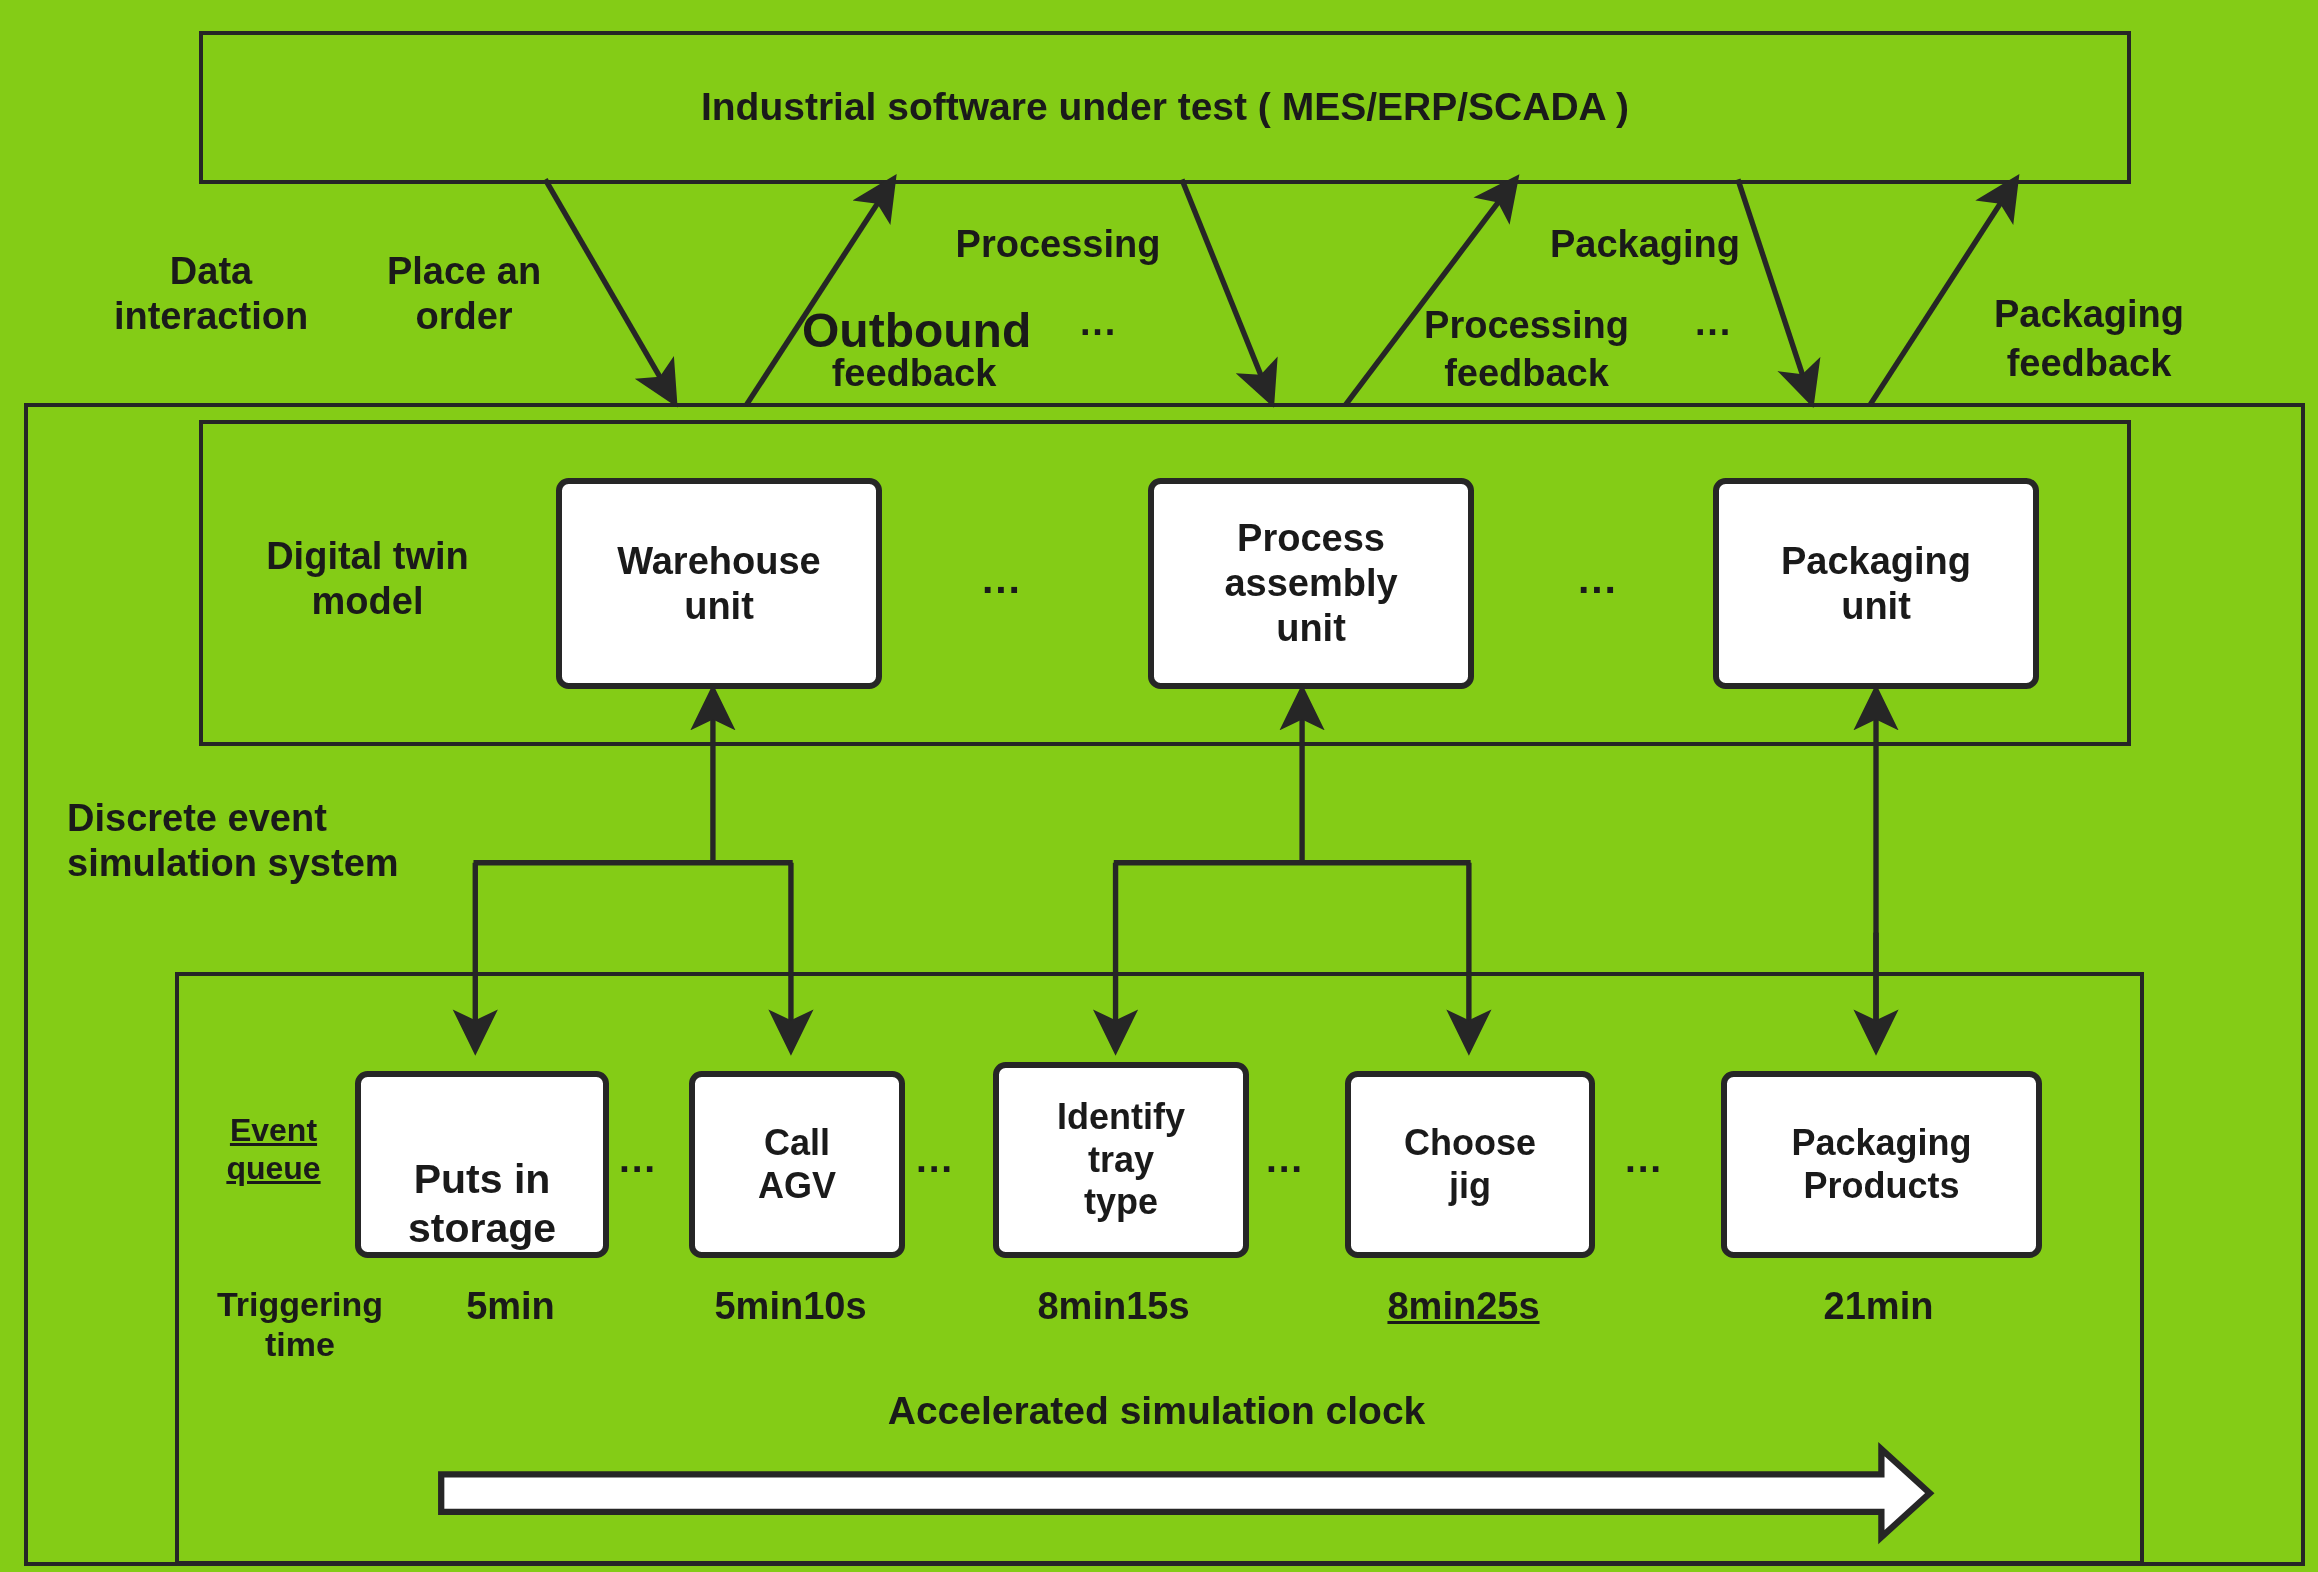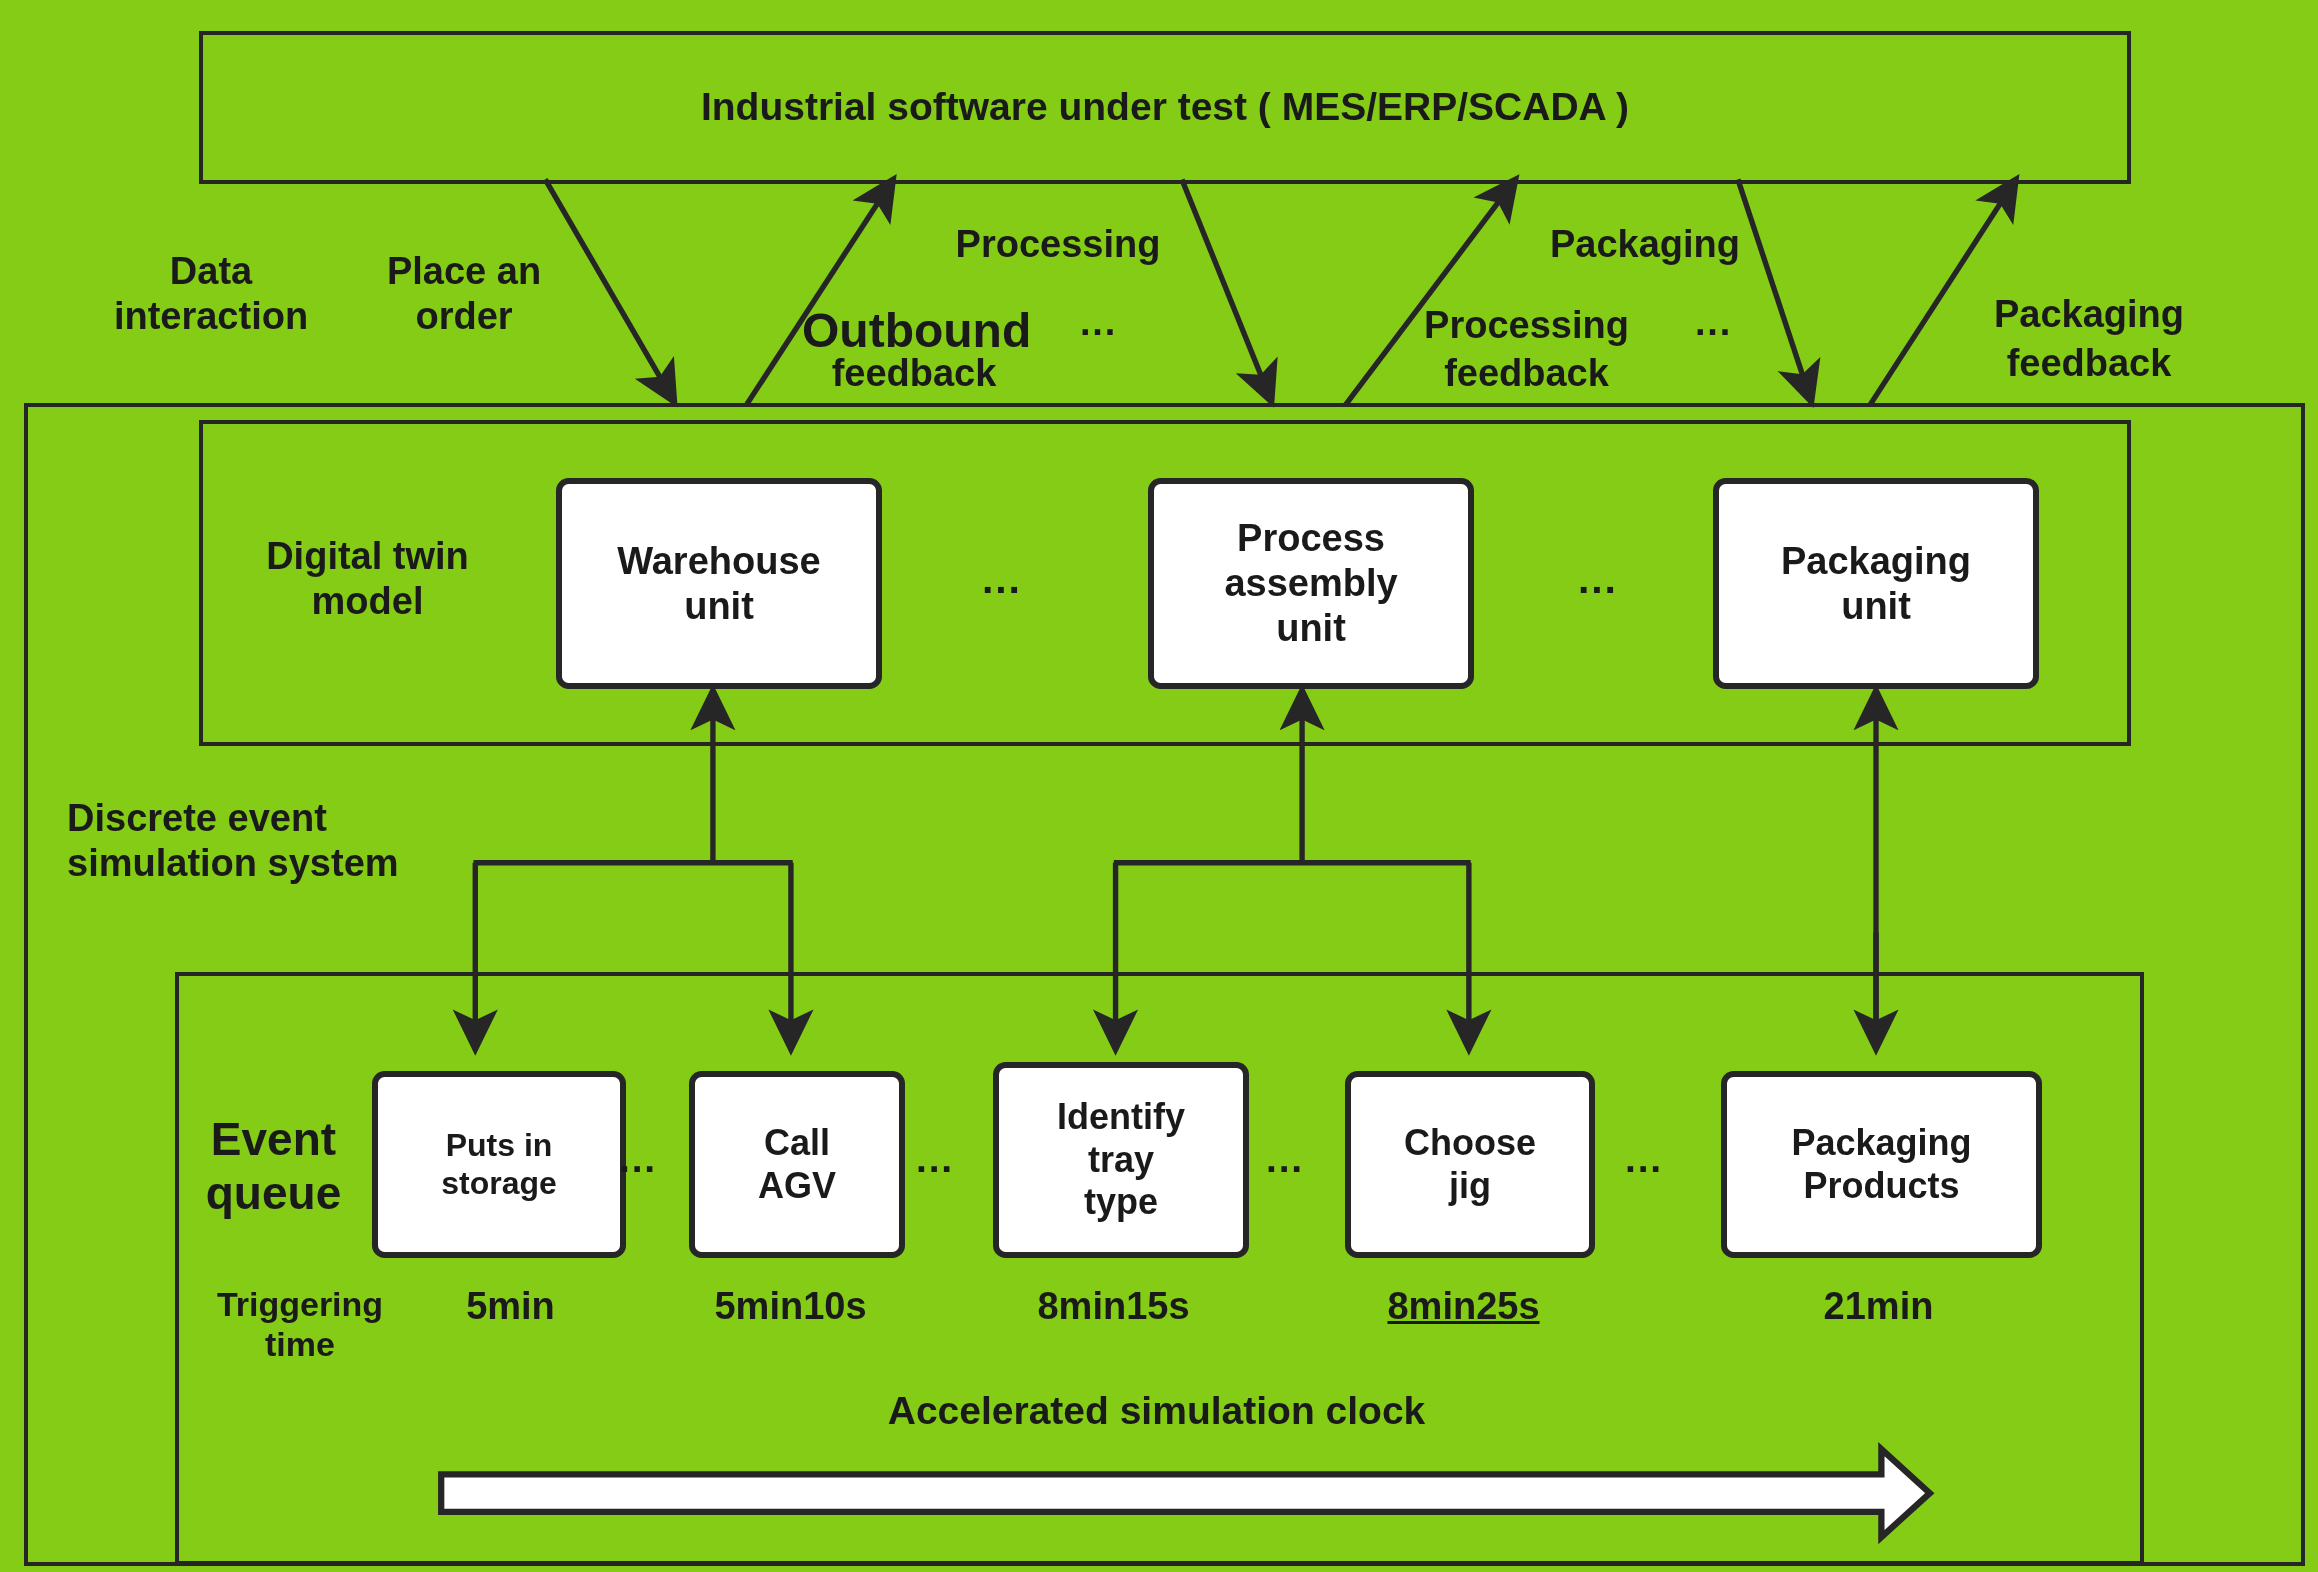--- a/index.html
+++ b/index.html
@@ -104,24 +104,24 @@
   <div class="abs dots" style="left:1578px;top:556px;font-size:41px;">...</div>
 
   <div class="abs unitbox ctr" style="left:1713px;top:478px;width:314px;height:199px;font-size:38px;">
     <span class="lbl">Packaging
 unit</span>
   </div>
 
   <div class="abs lbl" style="left:67px;top:796px;width:412px;font-size:38px;text-align:left;">Discrete event
 simulation system</div>
 
-  <div class="abs lbl" style="left:184px;top:1112px;width:179px;font-size:46px;">Event
+  <div class="abs lbl" style="left:184px;top:1112px;width:179px;font-size:32px;text-decoration:underline;">Event
 queue</div>
 
-  <div class="abs evbox ctr" style="left:372px;top:1071px;width:242px;height:175px;font-size:32px;">
+  <div class="abs evbox ctr" style="left:355px;top:1071px;width:242px;height:175px;font-size:41px;align-items:flex-end;">
     <span class="lbl">Puts in
 storage</span>
   </div>
   <div class="abs dots" style="left:619px;top:1137px;font-size:39px;">...</div>
 
   <div class="abs evbox ctr" style="left:689px;top:1071px;width:204px;height:175px;font-size:36px;">
     <span class="lbl">Call
 AGV</span>
   </div>
   <div class="abs dots" style="left:916px;top:1137px;font-size:39px;">...</div>

